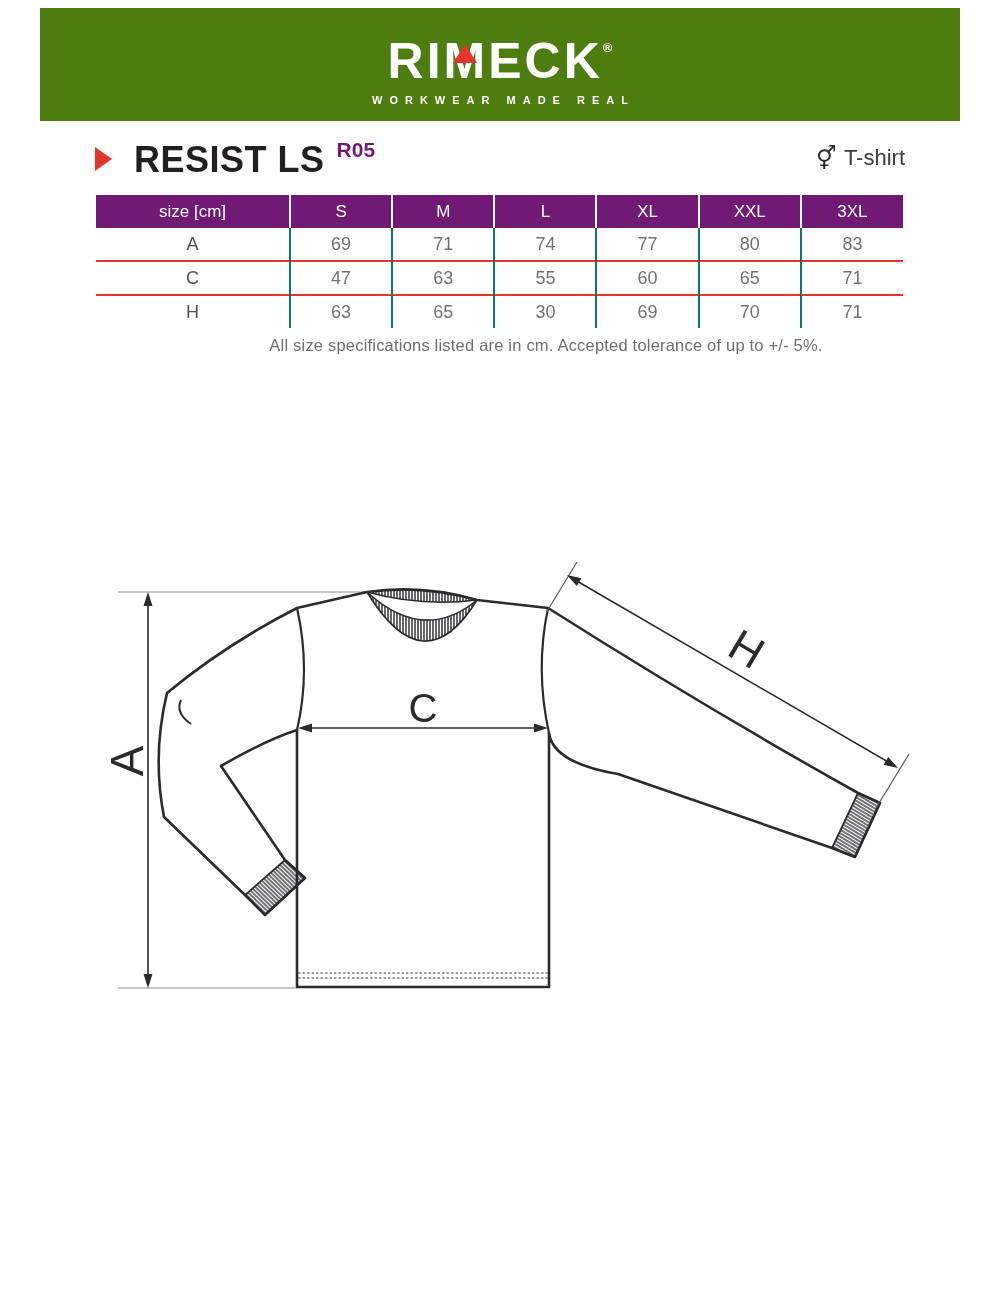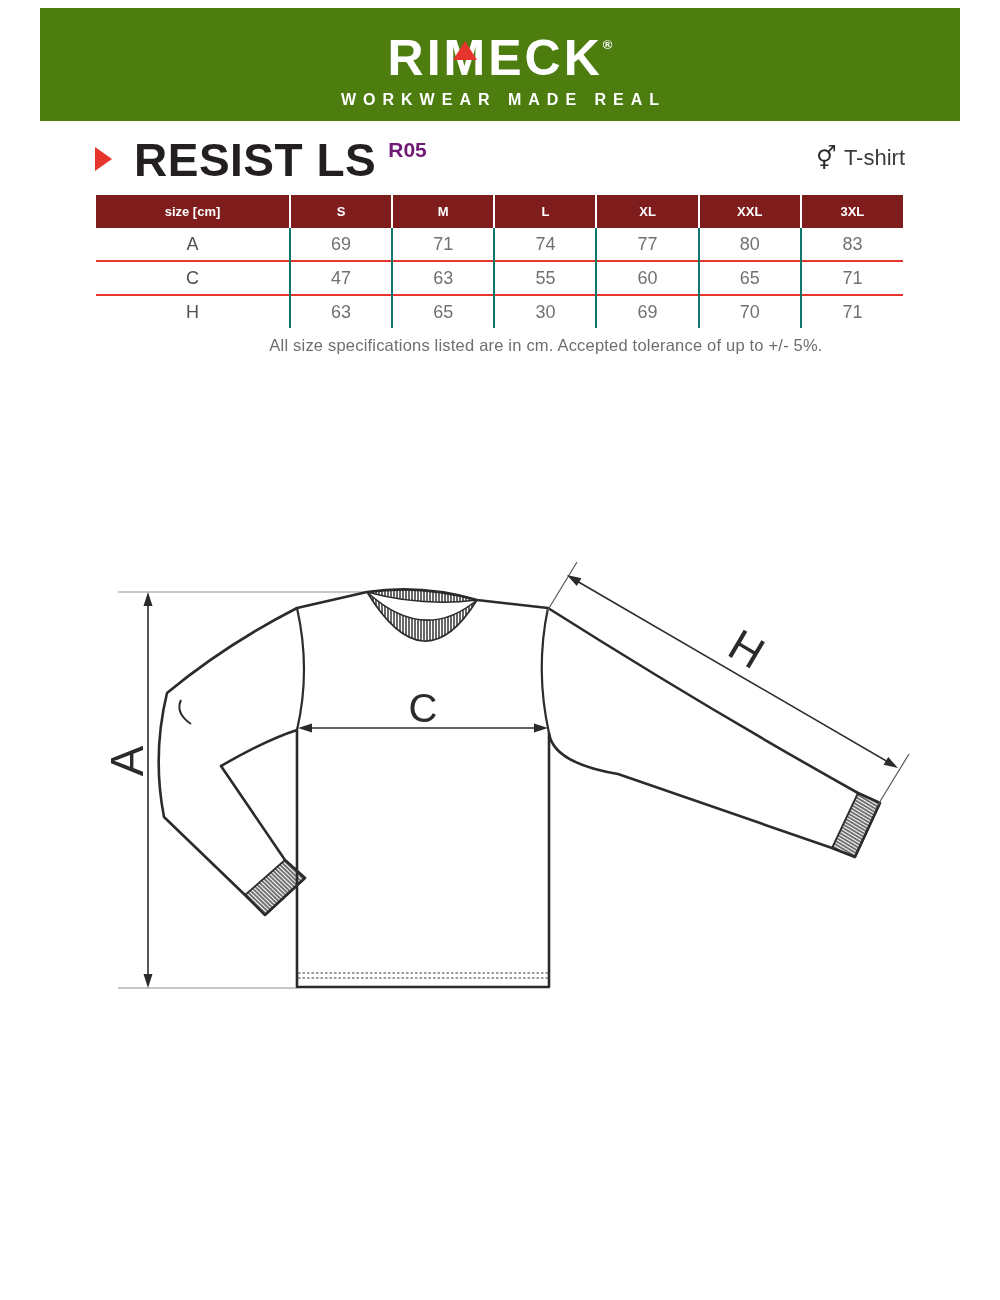--- a/index.html
+++ b/index.html
@@ -8,37 +8,37 @@
 
   
   .brandbar{position:absolute;left:40px;top:0;width:920px;height:113px;background:#4d7c0f;
             display:flex;flex-direction:column;align-items:center;justify-content:center;margin-top:8px;}
   .logo-word{position:relative;display:inline-block;color:#fff;font-weight:bold;
              font-size:50px;line-height:50px;letter-spacing:3px;}
   .logo-word .reg{font-size:13px;vertical-align:26px;letter-spacing:0;}
   .m-tri{position:absolute;left:65px;top:21px;width:0;height:0;
          border-left:12px solid transparent;border-right:12px solid transparent;
          border-bottom:19px solid #e7342c;}
-  .tagline{margin-top:8px;color:#fff;font-size:16px;font-weight:bold;letter-spacing:7px;
+  .tagline{margin-top:8px;color:#fff;font-size:11px;font-weight:bold;letter-spacing:7px;
            text-indent:7px;text-align:center;}
 
   
   .title-row{position:absolute;left:95px;top:138px;width:810px;height:40px;
              display:flex;align-items:center;}
   .play{width:0;height:0;border-top:12px solid transparent;border-bottom:12px solid transparent;
         border-left:17px solid #e7342c;margin-top:2px;}
-  .title-row h1{margin:4px 0 0 22px;font-size:46px;letter-spacing:0.5px;color:#231f20;}
+  .title-row h1{margin:4px 0 0 22px;font-size:36px;letter-spacing:0.5px;color:#231f20;}
   .code{align-self:flex-start;margin:0 0 0 12px;font-size:21px;font-weight:bold;color:#701a75;}
   .category{margin-left:auto;display:flex;align-items:center;font-size:22px;color:#3c3c3e;}
   .gender{font-family:"DejaVu Sans",sans-serif;font-size:23px;margin-right:7px;color:#2b2b2d;}
 
   
   .size-table{position:absolute;left:96px;top:195px;width:807px;border-collapse:collapse;
               table-layout:fixed;}
-  .size-table th{background:#7f1d1d;color:#fff;font-weight:bold;font-size:13px;height:31px;}
+  .size-table th{background:#701a75;color:#fff;font-weight:normal;font-size:17px;height:31px;}
   .size-table th:not(:first-child){border-left:2px solid #fff;}
   .size-table td{height:30px;text-align:center;font-size:18px;color:#707174;}
   .size-table td:not(:first-child){border-left:2px solid #0f766e;}
   .size-table tbody tr:not(:first-child) td{border-top:2px solid #e7342c;}
   .size-table td.rowlabel{color:#505153;}
   .size-table th{text-align:center;}
 
   .note{position:absolute;left:0;top:336px;width:1000px;margin:0;text-align:center;
         font-size:16.5px;color:#6d6e71;letter-spacing:0.2px;padding-left:46px;}
 

